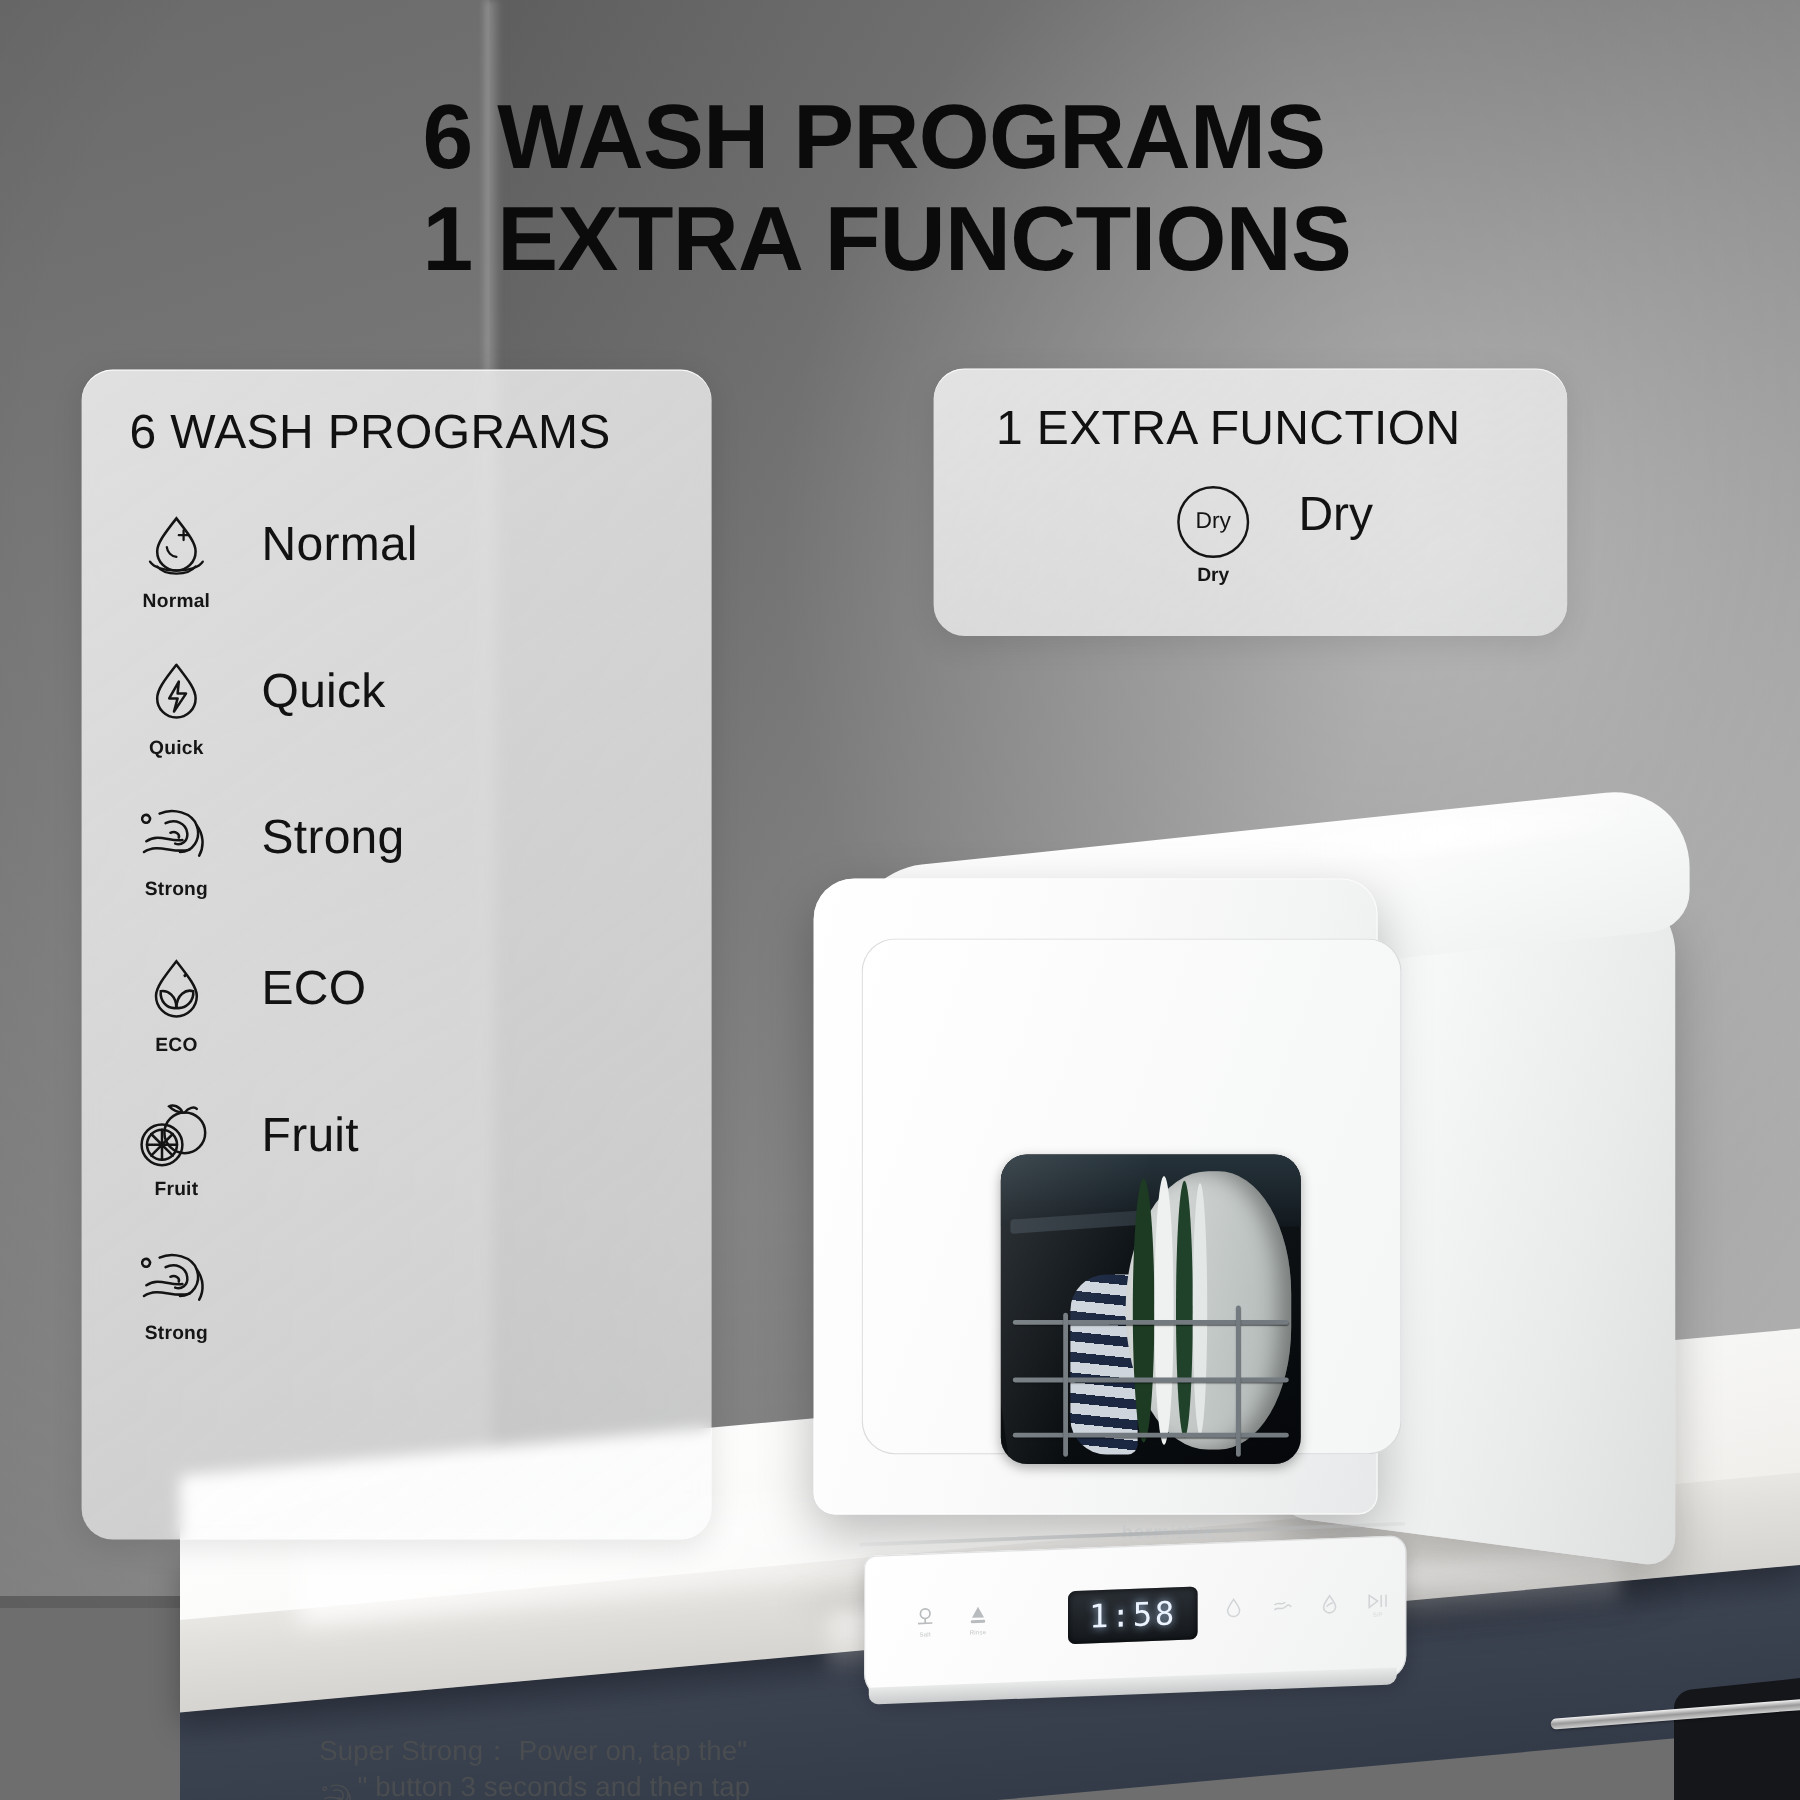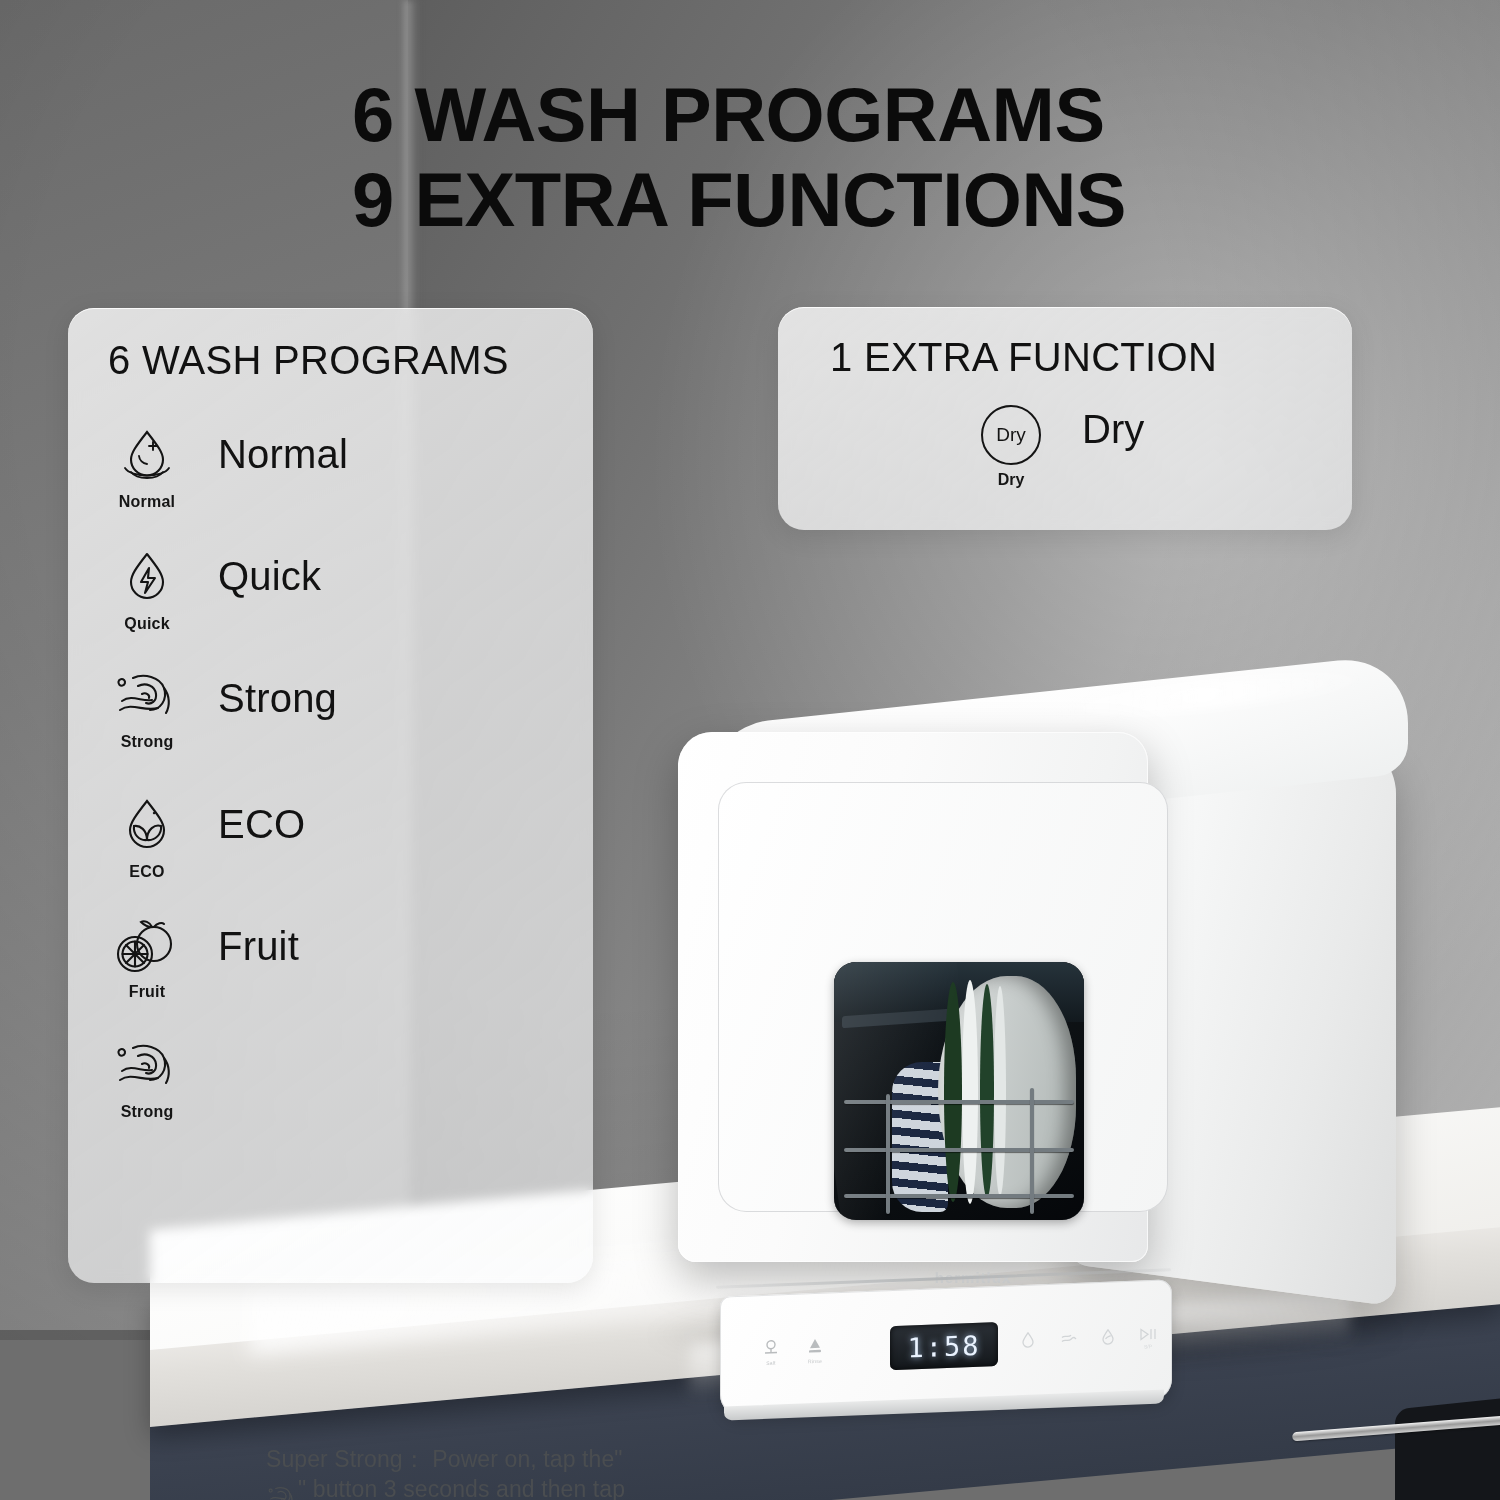--- a/index.html
+++ b/index.html
@@ -202,21 +202,21 @@
   .headline .l2{display:block;}
 
   
   .card{
     position:absolute;border-radius:26px;
     background:linear-gradient(145deg,rgba(255,255,255,.78),rgba(250,251,252,.58));
     box-shadow:0 6px 26px rgba(0,0,0,.10), inset 0 1px 0 rgba(255,255,255,.8);
     backdrop-filter:blur(6px);
   }
   .card-left{left:68px;top:308px;width:525px;height:975px;}
-  .card-right{left:778px;top:307px;width:574px;height:223px;}
+  .card-right{left:778px;top:307px;width:528px;height:223px;}
 
   .card-title{
     color:#111;font-size:40px;font-weight:400;letter-spacing:.3px;
   }
   .lt{position:absolute;left:40px;top:30px;}
   .rt{position:absolute;left:52px;top:28px;}
 
   .prog{position:absolute;display:flex;align-items:flex-start;}
   .pic{width:86px;display:flex;flex-direction:column;align-items:center;}
   .pic svg{display:block;}
@@ -344,21 +344,21 @@
           </div>
 
         </div>
       </div>
       <div class="dw-foot"></div>
     </div>
   </div>
 
   <div class="headline">
     <span>6 WASH PROGRAMS</span>
-    <span class="l2">9 EXTRA FUNCTIONS</span>
+    <span class="l2">1 EXTRA FUNCTIONS</span>
   </div>
 
   <div class="card card-left">
 
     <div class="card-title lt">6 WASH PROGRAMS</div>
 
     <div class="prog" style="left:36px;top:118px;">
       <div class="pic">
         <svg width="60" height="62" viewBox="0 0 60 62" fill="none" stroke="#141414" stroke-width="2.1" stroke-linecap="round">
           <path d="M30 6 C41 20 46 27 46 33.5 A16 16 0 0 1 14 33.5 C14 27 19 20 30 6Z"></path>

